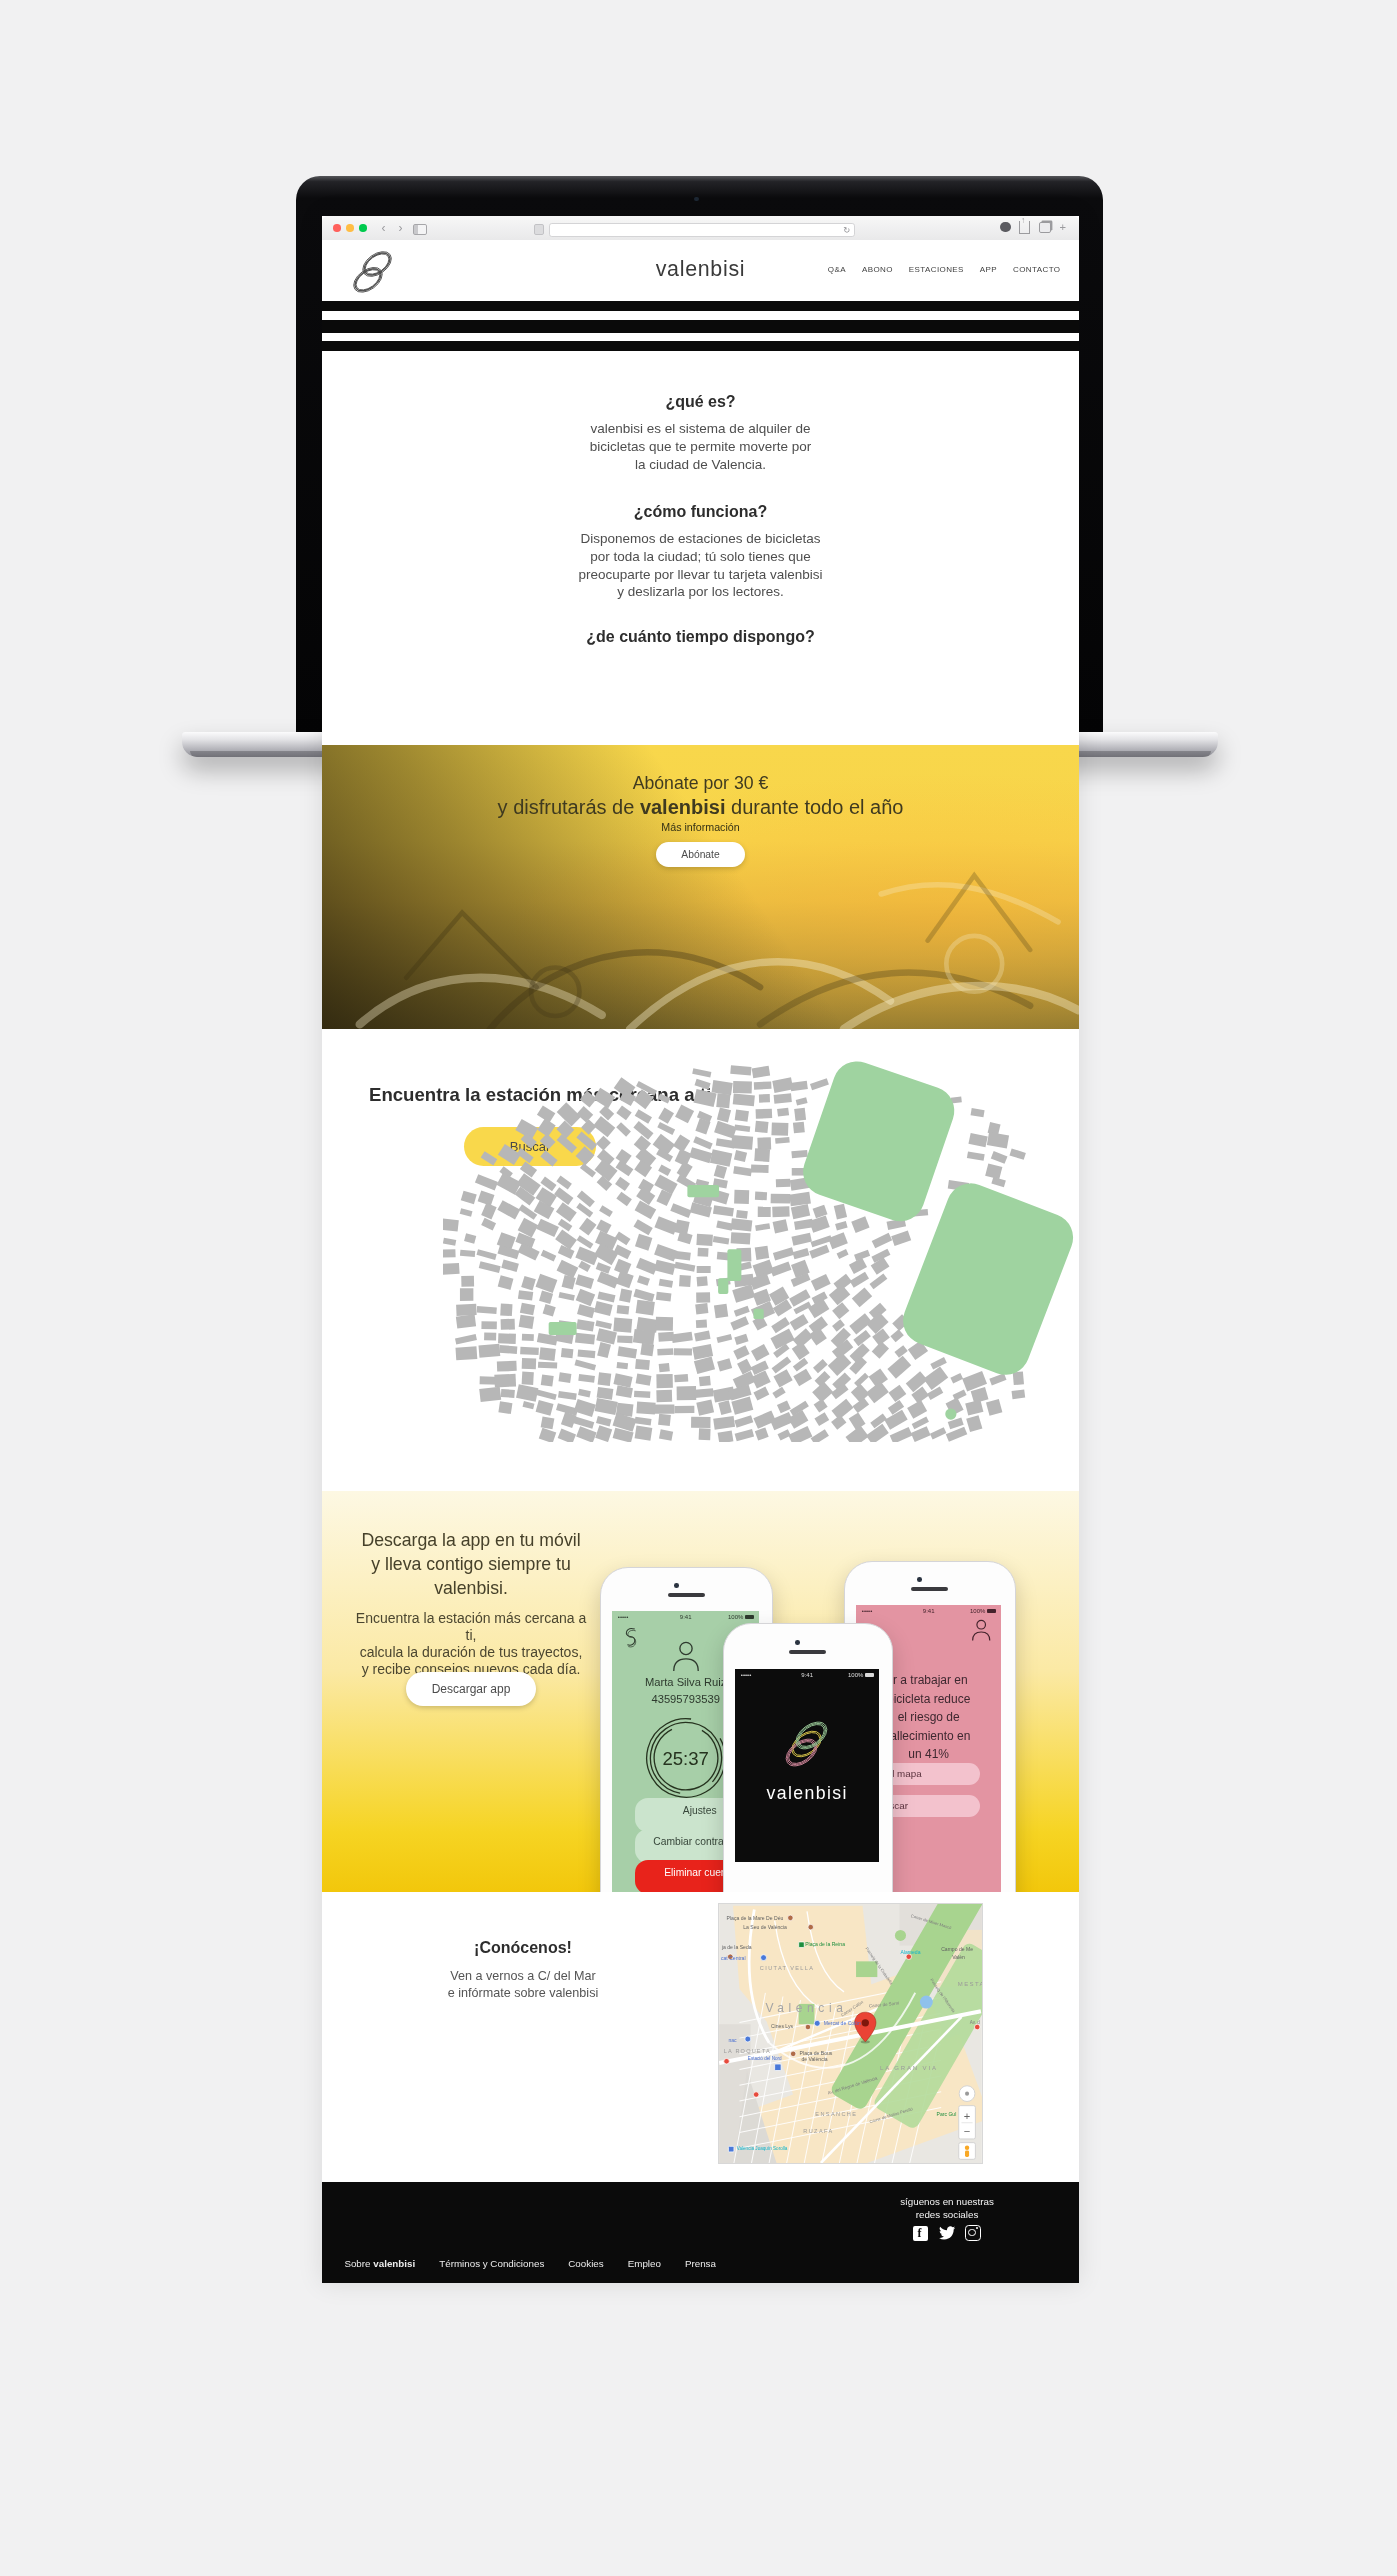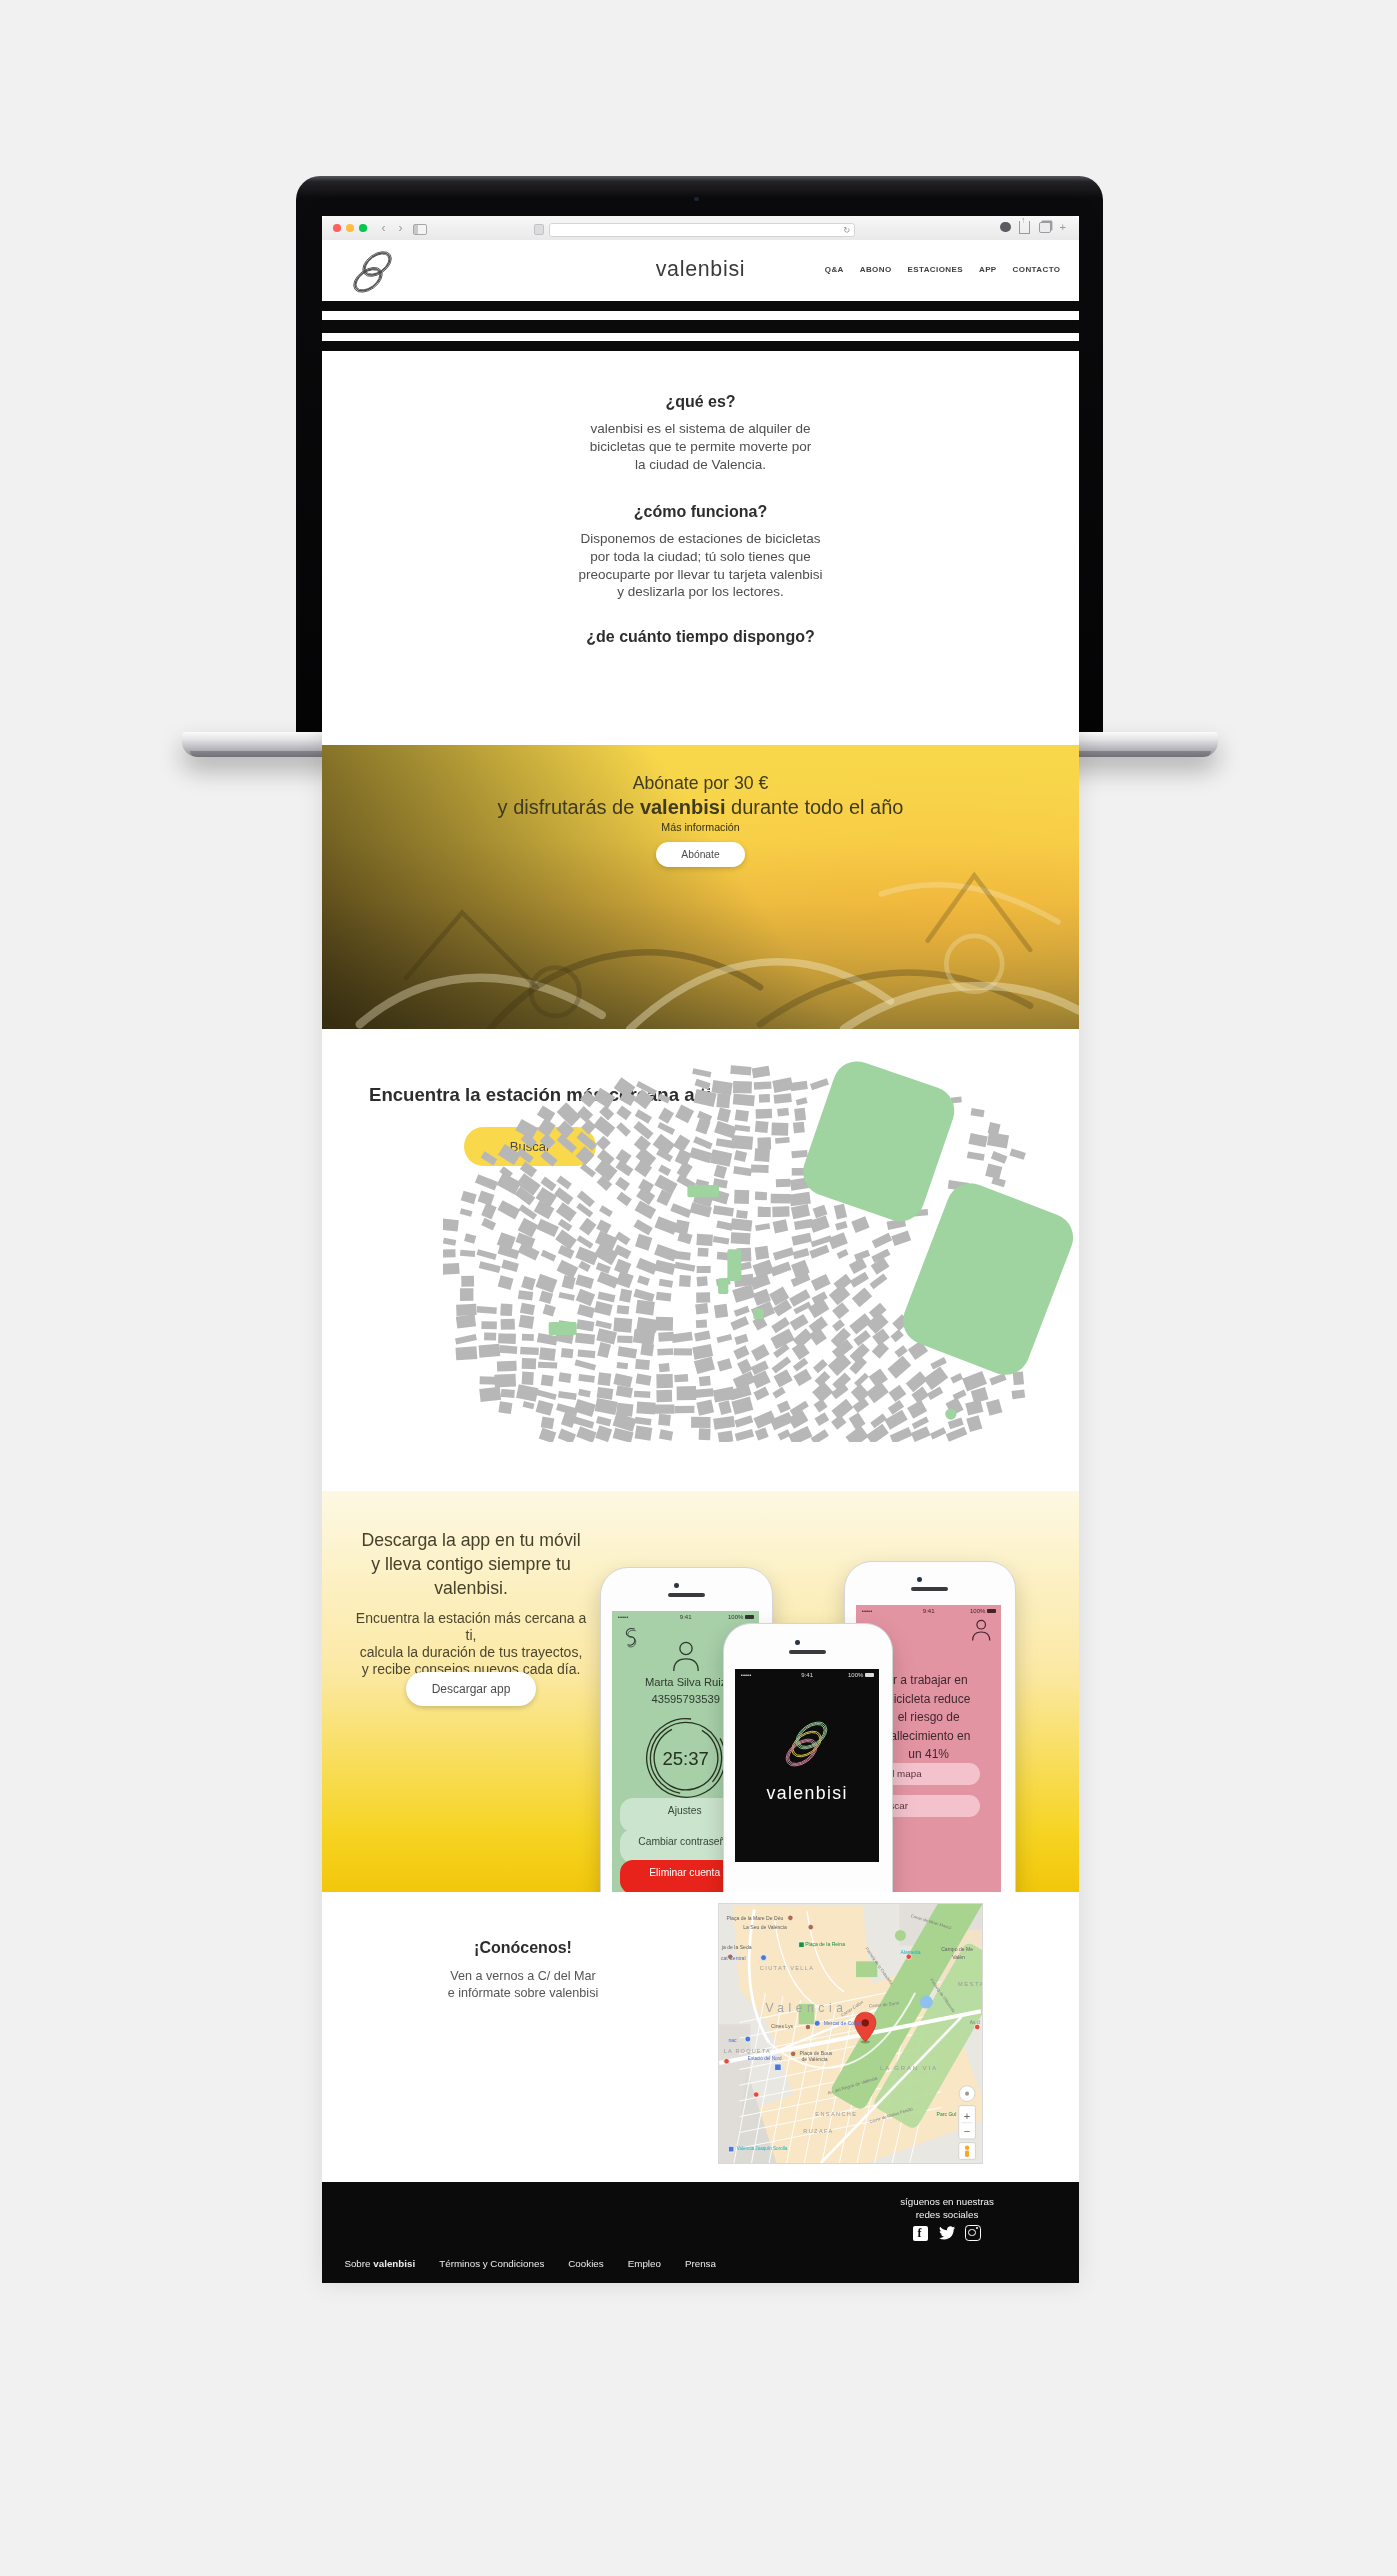--- a/index.html
+++ b/index.html
@@ -30,21 +30,21 @@
   .share-ico{width:9.3px;height:12px;border:0.9px solid #9b9b9e;border-top:none;position:relative;}
   .share-ico:before{content:"↑";position:absolute;left:0.9px;top:-5.6px;font-size:8.4px;color:#9b9b9e;}
   .tabs-ico{width:10.3px;height:9.3px;border:0.9px solid #9b9b9e;border-radius:1.9px;background:#ececee;box-shadow:1.9px -1.9px 0 -0.5px #9b9b9e;}
   .plus-ico{color:#9b9b9e;font-size:11.2px;}
 
   
   .site-header{left:0;top:24px;width:757px;height:61px;background:#fff;}
   .logo{left:17px;top:5.6px;}
   .site-title{left:0;top:17px;width:757px;text-align:center;font-size:21.4px;letter-spacing:0.7px;color:#3a3a3a;}
   .main-nav{right:18.6px;top:25px;display:flex;gap:16px;}
-  .nav-item{font-size:8px;letter-spacing:0.4px;color:#3e3e3e;cursor:pointer;font-weight:bold;}
+  .nav-item{font-size:8px;letter-spacing:0.4px;color:#3e3e3e;cursor:pointer;}
 
   
   .stripes{left:0;top:85px;width:757px;height:50px;background:#fff;}
   .bar{left:0;width:757px;background:#0a0a0a;}
 
   
   .faq{left:0;top:135px;width:757px;height:394px;background:#fff;}
   .faq-block{left:183px;width:391px;text-align:center;}
   .faq-q{font-size:16px;font-weight:bold;color:#2d2d2d;margin:0 0 9.3px;}
   .faq-a{font-size:13.5px;line-height:17.7px;color:#4e4e4e;margin:0;white-space:pre-line;}
@@ -77,21 +77,21 @@
 
   .phone{background:#fdfdfd;border:1.9px solid #d5d5d8;border-radius:28px;box-shadow:0 9.3px 22.4px rgba(0,0,0,.18);}
   .ph-cam{border-radius:50%;background:#2a3340;width:4.7px;height:4.7px;}
   .ph-speaker{border-radius:2.8px;background:#3a3a3e;width:37px;height:3.7px;}
   .screen{overflow:hidden;position:absolute;}
   .statusbar{position:absolute;left:0;top:2.8px;width:100%;height:9.3px;font-size:6px;}
   .st-l{position:absolute;left:5.6px;top:0;}
   .st-c{position:absolute;left:0;width:100%;text-align:center;top:0;}
   .st-r{position:absolute;right:5.6px;top:0;}
   .batt{display:inline-block;width:8.4px;height:3.7px;background:currentColor;border-radius:0.9px;margin-left:1.9px;}
-  .gr-pill{position:absolute;left:8px;width:129px;height:34px;border-radius:13px;background:#CBE4CD;text-align:center;font-size:10.3px;line-height:25px;color:#37463a;}
+  .gr-pill{position:absolute;left:23px;width:129px;height:34px;border-radius:13px;background:#CBE4CD;text-align:center;font-size:10.3px;line-height:25px;color:#37463a;}
   .pk-pill{position:absolute;left:22.4px;width:101px;height:22.4px;border-radius:11.2px;background:#F3C2CD;text-align:left;font-size:9.8px;line-height:22.4px;color:#5d3440;}
 
   
   .visit{left:0;top:1676px;width:757px;height:291px;background:#fff;}
   .visit-h{left:89px;top:47px;width:224px;text-align:center;font-size:16px;font-weight:bold;color:#2d2d2d;}
   .visit-b{left:89px;top:76px;width:224px;text-align:center;font-size:12.6px;line-height:17px;color:#555;white-space:pre-line;}
   .gmap{left:396px;top:11.2px;width:265px;height:261px;border:0.9px solid #d8d8d8;box-sizing:border-box;}
 
   
   .footer{left:0;top:1966px;width:757px;height:101px;background:#0B0B0B;color:#f5f5f5;}

